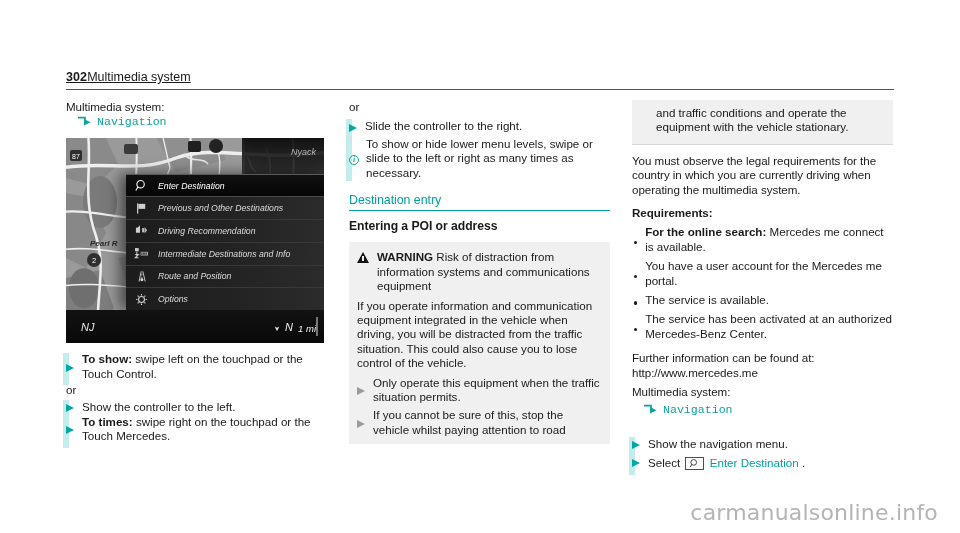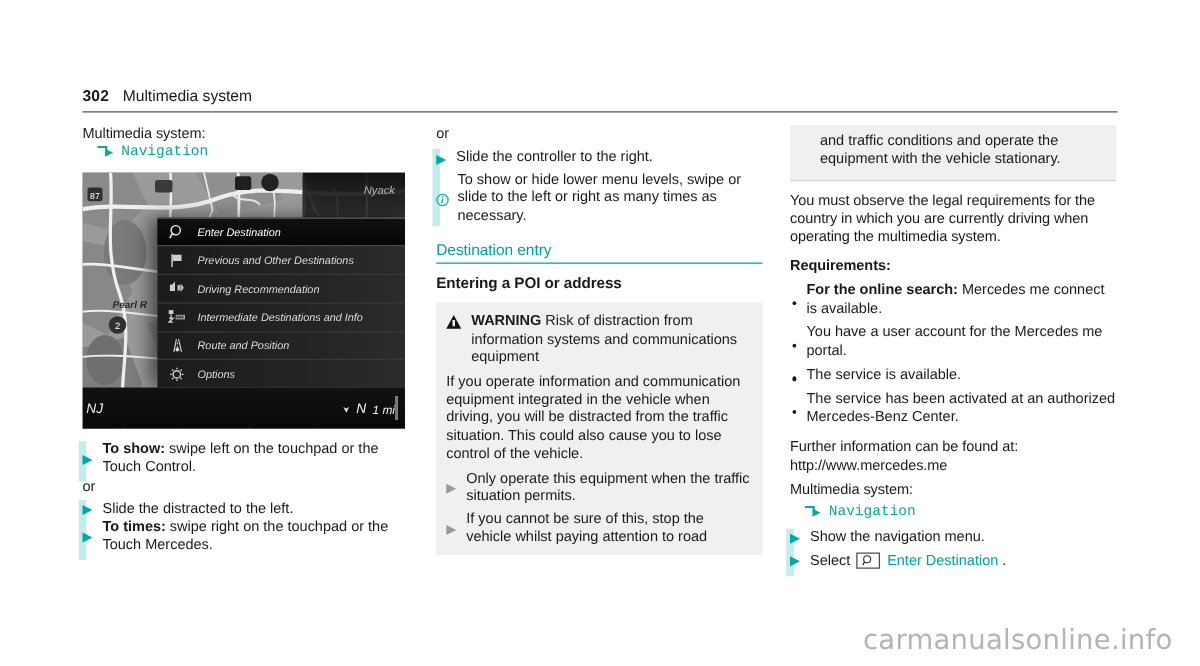--- a/index.html
+++ b/index.html
@@ -10,21 +10,21 @@
     font-family: "Liberation Sans", sans-serif;
     color: #1a1a1a;
     position: relative;
     overflow: hidden;
   }
 
   
   .page-header {
     position: absolute;
     left: 66px; top: 70px; width: 828px;
-    display: flex; align-items: flex-start; gap: 11px;
+    display: flex; align-items: flex-start;  text-decoration: underline;
   }
   .page-num { font-size: 12.5px; font-weight: bold; letter-spacing: .1px; }
   .page-chapter { font-size: 12.5px; font-weight: normal; }
   .header-rule {
     position: absolute;
     left: 66px; top: 89px; width: 828px; height: 1.4px;
     background: #555;
   }
 
   
@@ -186,21 +186,21 @@
     border-bottom: 1px solid #4a4a4a;
   }
   .mi-ic { flex:0 0 auto; width: 15px; height: 14px; display:flex; align-items:center; justify-content:center; }
   .mi-ic svg { display:block; }
 
   .map-bottombar {
     position: absolute; left: 0; right: 0; bottom: 0; height: 33px;
     background: linear-gradient(180deg,#121212 0%, #090909 100%);
     display: flex; align-items: center;
   }
-  .map-bb-left { color: #e8e8e8; font-size: 11px; font-style: italic; padding-left: 3px; }
+  .map-bb-left { color: #e8e8e8; font-size: 11px; font-style: italic; padding-left: 15px; }
   .map-bb-right {
     margin-left: auto; display:flex; align-items:center; gap: 5px;
     padding-right: 6px; color: #f0f0f0;
   }
   .compass-n { font-size: 11px; font-style: italic; }
   .scale-wrap { text-align: center; }
   .scale-txt { font-size: 9.5px; font-style: italic; color: #f2f2f2; }
   .scale-bar { width: 30px; height: 4px; background:#fff; border:1px solid #777; margin-top:1px; }
 
   .map-label-box {
@@ -414,21 +414,21 @@
         <span class="txt"><b>To show:</b><span> swipe left on the touchpad or the Touch Control.</span></span>
       </div>
     </div>
 
     <div class="p" style="margin-top:2px;">or</div>
 
     <div style="position:relative; margin-top:2px;">
       <div class="changebar" style="top:0px; height:48px;"></div>
       <div class="row">
         <span class="tri"></span>
-        <span class="txt">Slide the distracted to the left.</span>
+        <span class="txt">Show the controller to the left.</span>
       </div>
       <div class="row">
         <span class="tri"></span>
         <span class="txt"><b>To times:</b><span> swipe right on the touchpad or the Touch Mercedes.</span></span>
       </div>
     </div>
   </div>
 
   <div class="col">
 
@@ -521,21 +521,21 @@
     <div class="sys-path" style="margin-top:2px;">
       <span class="nav-arrow-icon">
         <svg viewBox="0 0 15 11" width="15" height="11">
           <path d="M1,1.6 L8,1.6 L8,6.2" fill="none" stroke="#0fa3a0" stroke-width="1.7"></path>
           <path d="M7,3.0 L13.5,6.2 L7,9.4 Z" fill="#0fa3a0"></path>
         </svg>
       </span>
       <span>Navigation</span>
     </div>
 
-    <div style="position:relative; margin-top:6px;">
+    <div style="position:relative; margin-top:20px;">
       <div class="changebar" style="top:0px; height:38px;"></div>
       <div class="row">
         <span class="tri"></span>
         <span class="txt">Show the navigation menu.</span>
       </div>
       <div class="row" style="margin-top:5px; align-items:center;">
         <span class="tri" style="margin-top:0"></span>
         <span class="txt">
           <span>Select</span>
           <span class="keybox">

